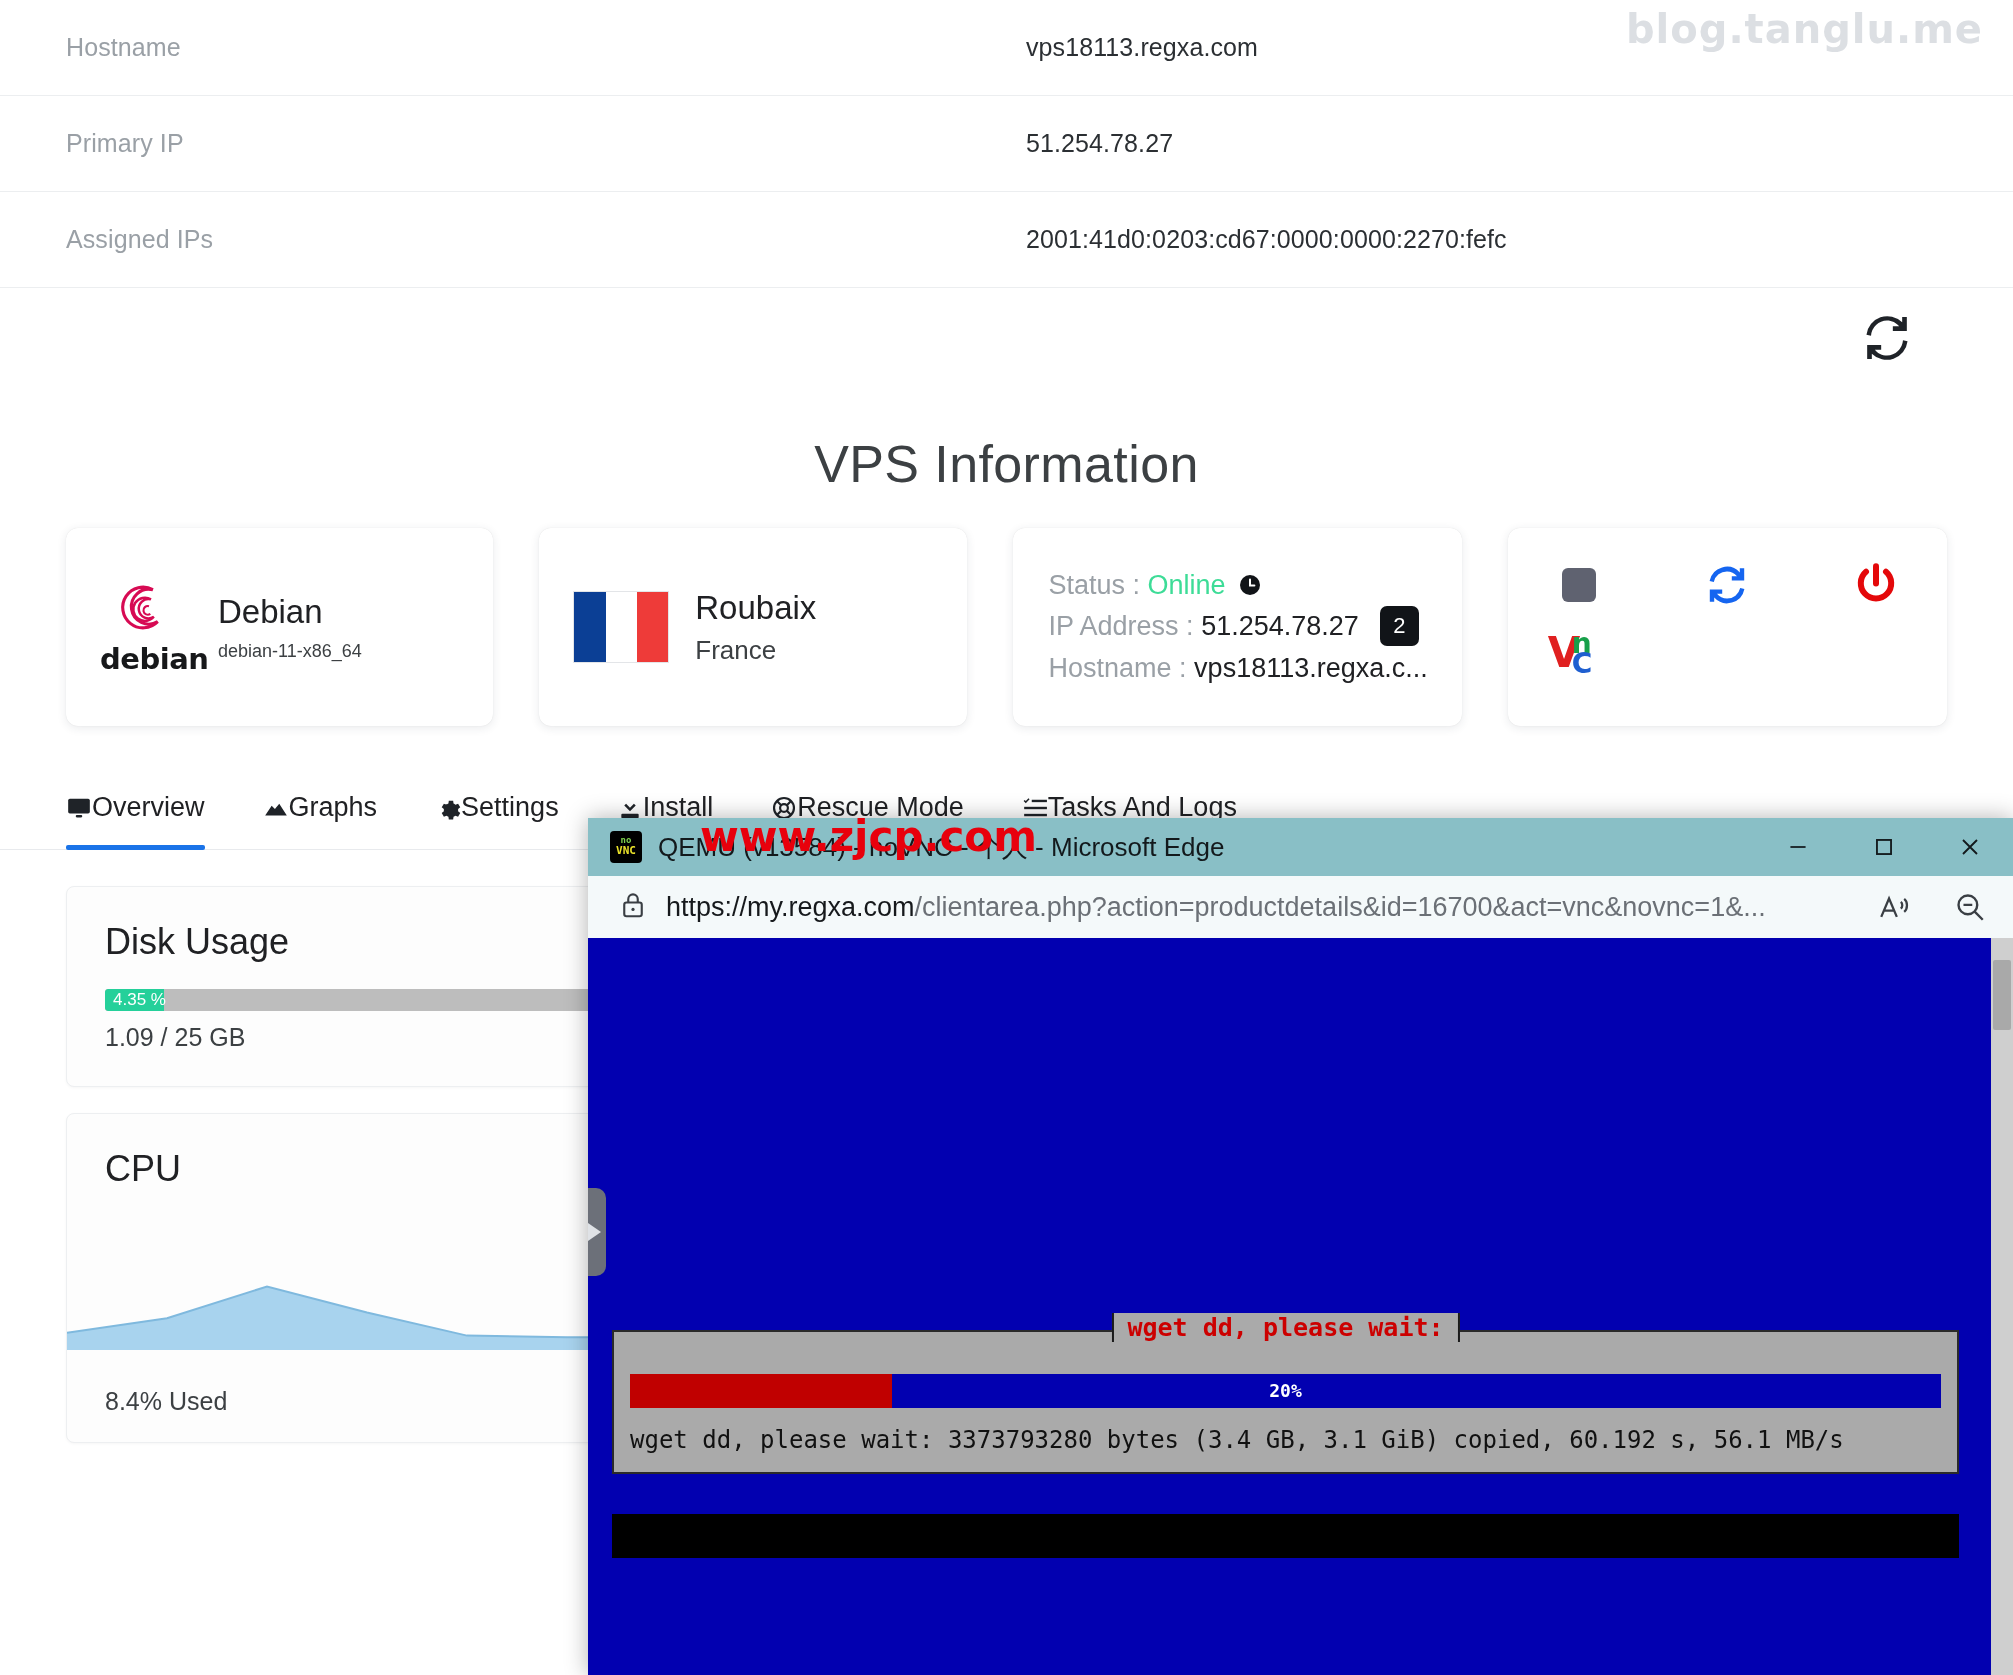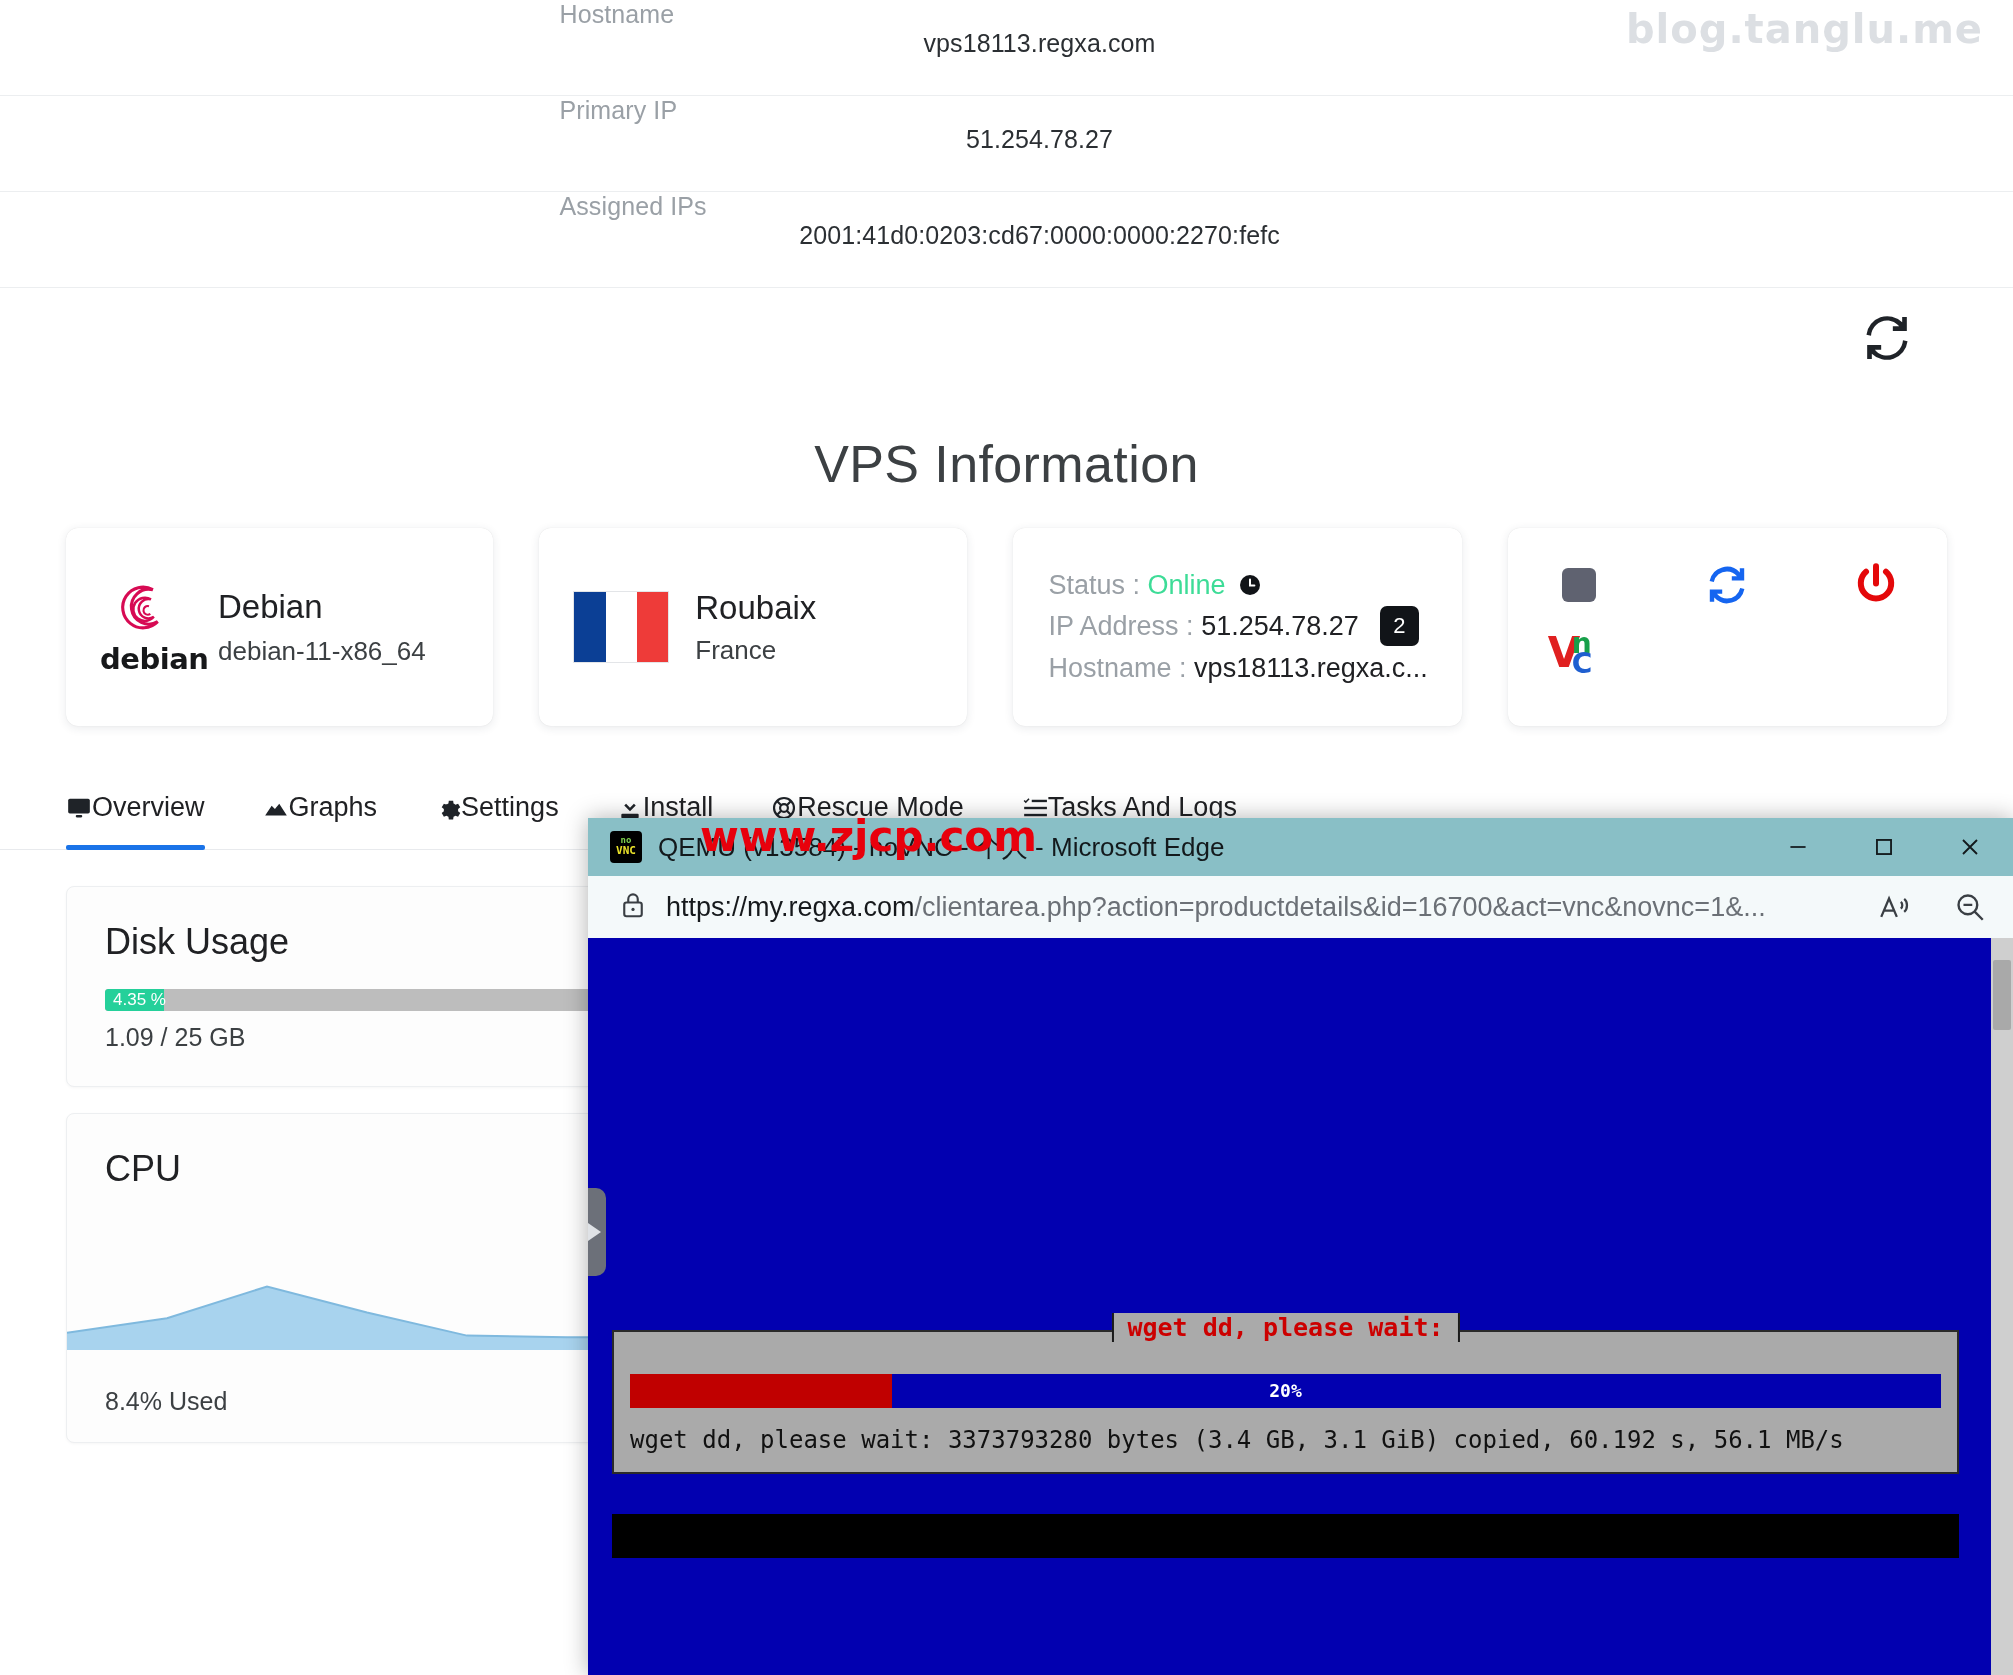--- a/index.html
+++ b/index.html
@@ -17,21 +17,20 @@
     background: #ffffff;
   }
 
   .info-table { width: 100%; }
   .info-row {
     display: flex;
     align-items: center;
     height: 96px;
     border-bottom: 1px solid #eceef0;
     padding: 0 0 0 66px;
-    flex-direction: column;
   }
   .info-row:first-child { border-top: none; }
   .info-label {
     width: 960px;
     color: #9aa0a6;
     font-size: 25px;
     letter-spacing: .1px;
   }
   .info-value {
     color: #2b2f33;
@@ -90,21 +89,21 @@
   .debian-swirl { display: block; margin: 0 auto; }
   .debian-word {
     font-family: "DejaVu Sans", sans-serif;
     font-weight: bold;
     font-size: 29px;
     color: #17181a;
     letter-spacing: -.5px;
     margin-top: -2px;
   }
   .os-text .os-name { font-size: 33px; color: #202124; margin-bottom: 10px; }
-  .os-text .os-slug { font-size: 26px; color: #3c4043; }
+  .os-text .os-slug { font-size: 18px; color: #3c4043; }
 
   .flag-fr {
     width: 96px; height: 72px;
     display: flex;
     border: 1px solid #e3e5e8;
     margin-right: 26px;
     flex: 0 0 auto;
   }
   .flag-fr span { flex: 1 1 0; height: 100%; display: block; }
   .loc-text .loc-city { font-size: 33px; color: #202124; margin-bottom: 8px; }

